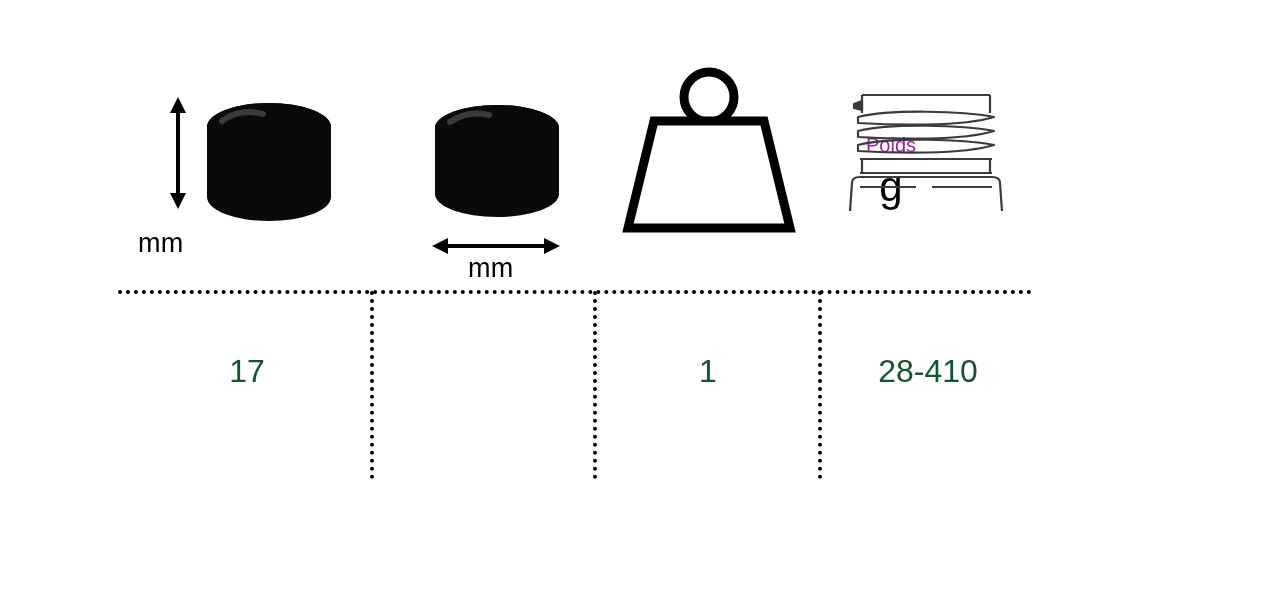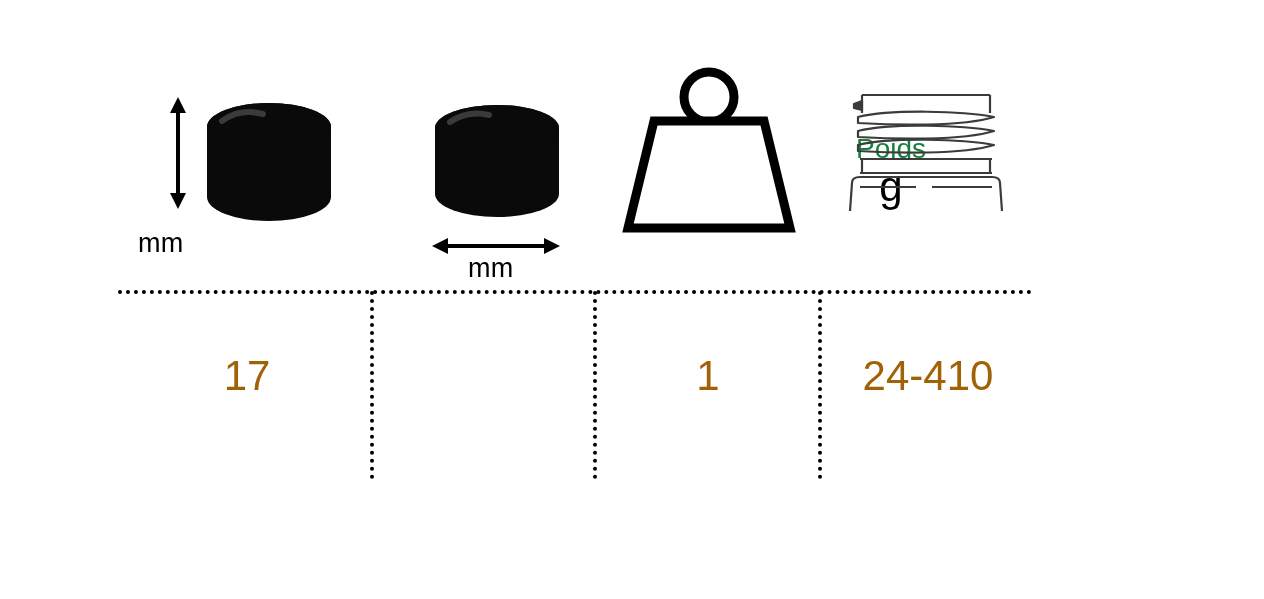--- a/index.html
+++ b/index.html
@@ -50,23 +50,23 @@
     color: #000;
     white-space: nowrap;
   }
 
   
   .weight-wrap { position: absolute; }
   .weight-text-poids {
     position: absolute;
     width: 100%;
     text-align: center;
-    font-size: 28px;
-    line-height: 1;
-    color: #15803d;
+    font-size: 20px;
+    line-height: 1;
+    color: #a21caf;
   }
   .weight-text-unit {
     position: absolute;
     width: 100%;
     text-align: center;
     font-size: 42px;
     line-height: 1;
     color: #000;
   }
 
@@ -82,23 +82,23 @@
   .v-divider {
     position: absolute;
     width: 0;
     border-left: 4px dotted #000000;
   }
 
   
   .value-cell {
     position: absolute;
     text-align: center;
-    font-size: 42px;
-    line-height: 1;
-    color: #a16207;
+    font-size: 32px;
+    line-height: 1;
+    color: #14532d;
     white-space: nowrap;
     font-weight: 400;
   }
 </style>
 </head>
 <body>
 
 <div id="spec-sheet">
 
   <div class="icon-cell" style="left:130px; width:230px;">
@@ -193,15 +193,15 @@
 
   <div class="v-divider" style="left:370px; top:291px; height:188px;"></div>
   <div class="v-divider" style="left:593px; top:291px; height:188px;"></div>
   <div class="v-divider" style="left:818px; top:291px; height:188px;"></div>
 
   <div class="value-cell" style="left:132px; top:355px; width:230px;">17</div>
 
 
   <div class="value-cell" style="left:608px; top:355px; width:200px;">1</div>
 
-  <div class="value-cell" style="left:828px; top:355px; width:200px;">24-410</div>
+  <div class="value-cell" style="left:828px; top:355px; width:200px;">28-410</div>
 
 </div>
 
 </body></html>

